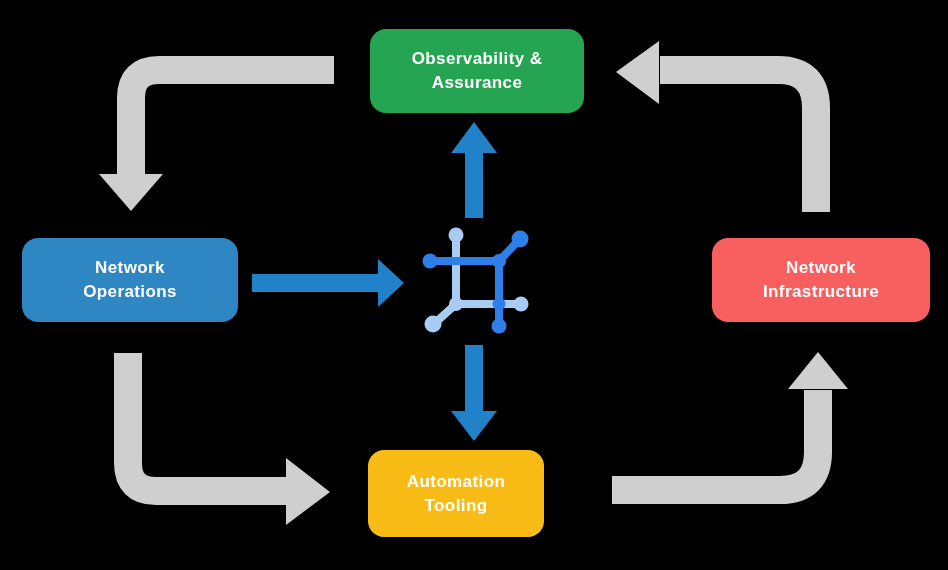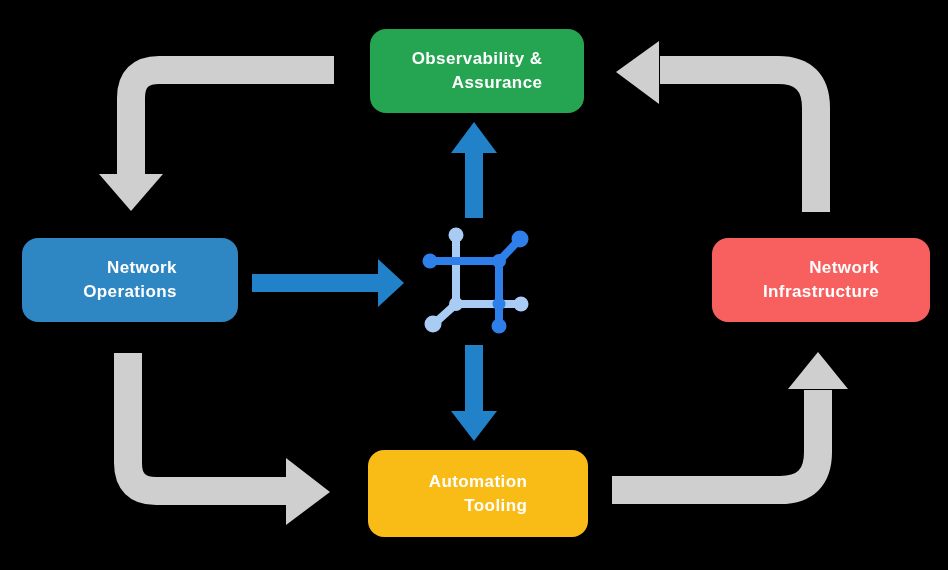--- a/index.html
+++ b/index.html
@@ -18,35 +18,35 @@
   .layer {
     position: absolute;
     left: 0;
     top: 0;
   }
   .node {
     position: absolute;
     display: flex;
     align-items: center;
     justify-content: center;
-    text-align: right;
+    text-align: center;
     color: #ffffff;
     font-weight: 700;
     font-size: 17px;
     letter-spacing: 0.4px;
     line-height: 1.4;
     border-radius: 16px;
   }
   .node span {
     white-space: pre-line;
   }
   .node-observability { left: 370px; top: 29px;  width: 214px; height: 84px; background: #25A551; }
   .node-operations    { left: 22px;  top: 238px; width: 216px; height: 84px; background: #2E86C3; }
   .node-infrastructure{ left: 712px; top: 238px; width: 218px; height: 84px; background: #F86060; }
-  .node-automation    { left: 368px; top: 450px; width: 220px; height: 87px; background: #F9BB16; }
+  .node-automation    { left: 368px; top: 450px; width: 176px; height: 87px; background: #F9BB16; }
 </style>
 </head>
 <body>
 
 <div class="canvas">
 
   <svg class="layer" width="948" height="570" viewBox="0 0 948 570">
 
     <g>
       <path d="M 334 70 L 159 70 Q 131 70 131 98 L 131 176" fill="none" stroke="#CFCFCF" stroke-width="28"></path>

